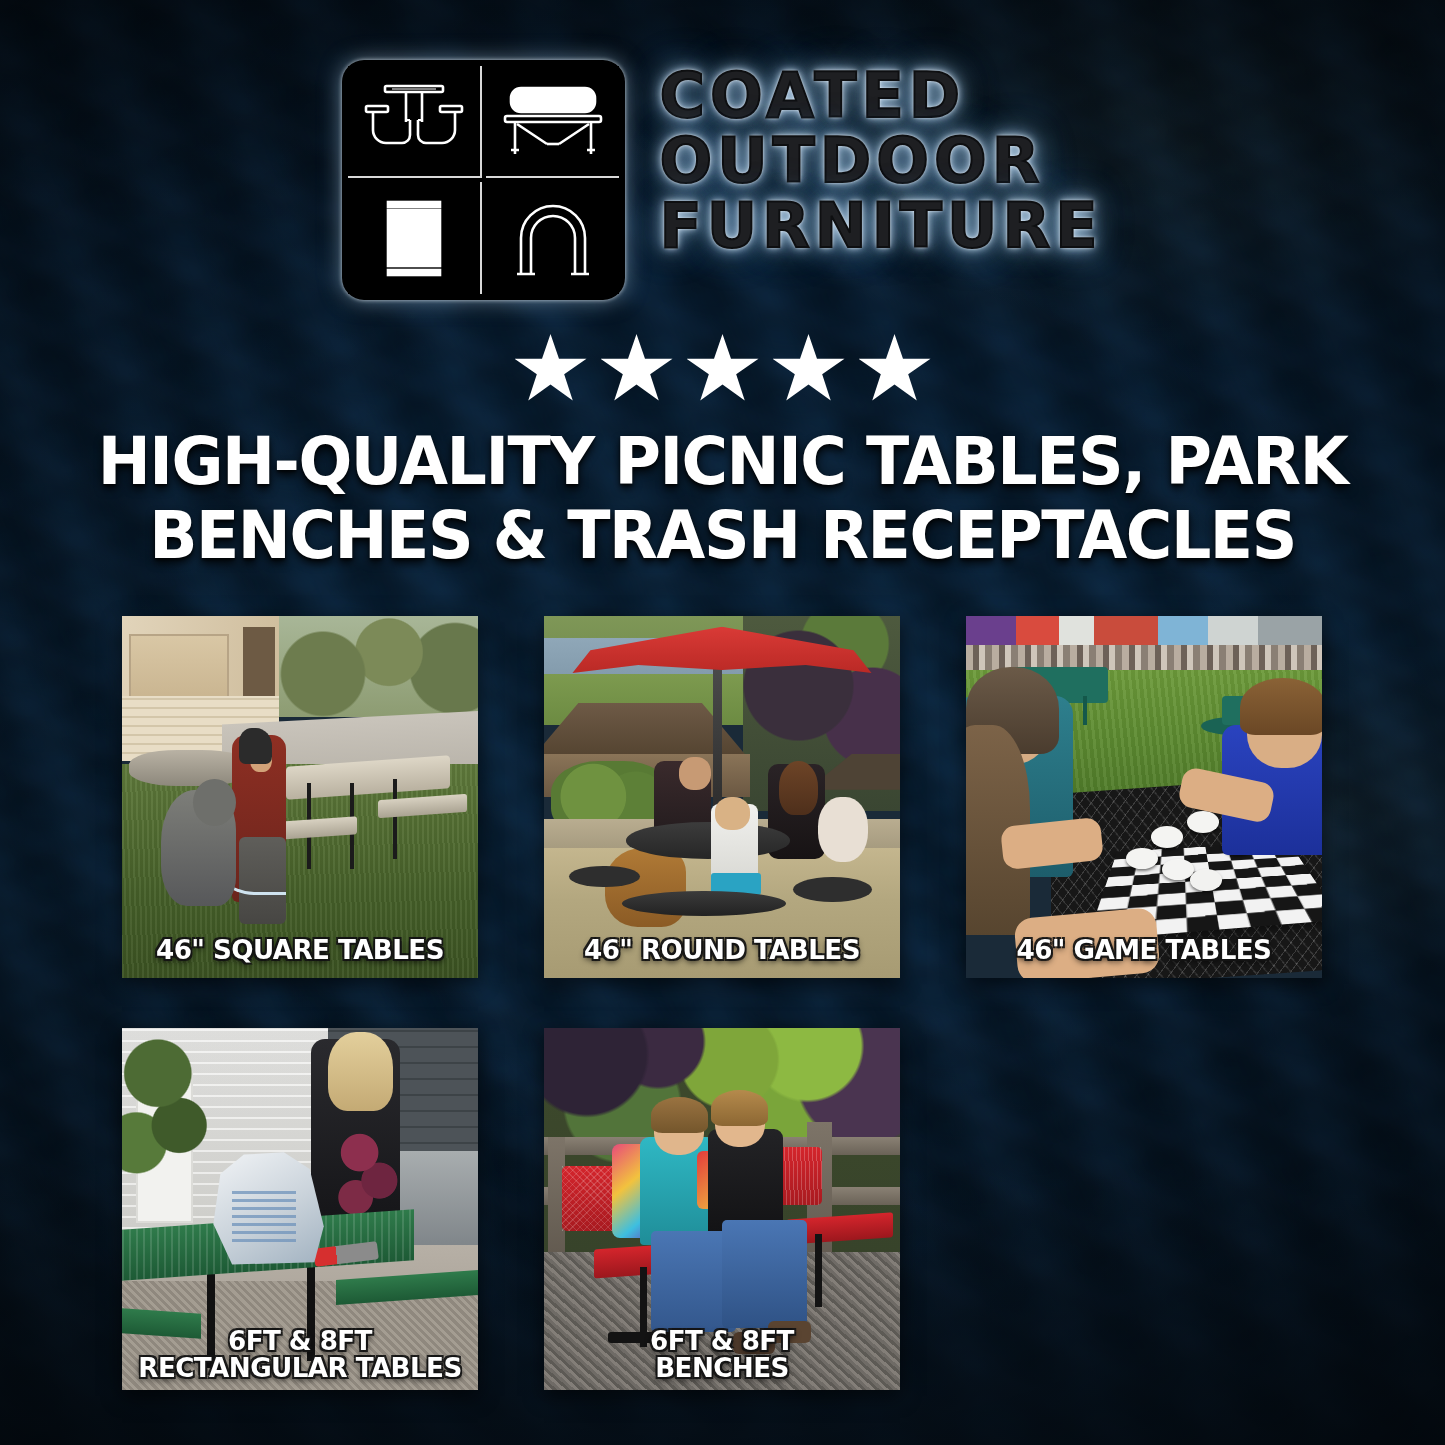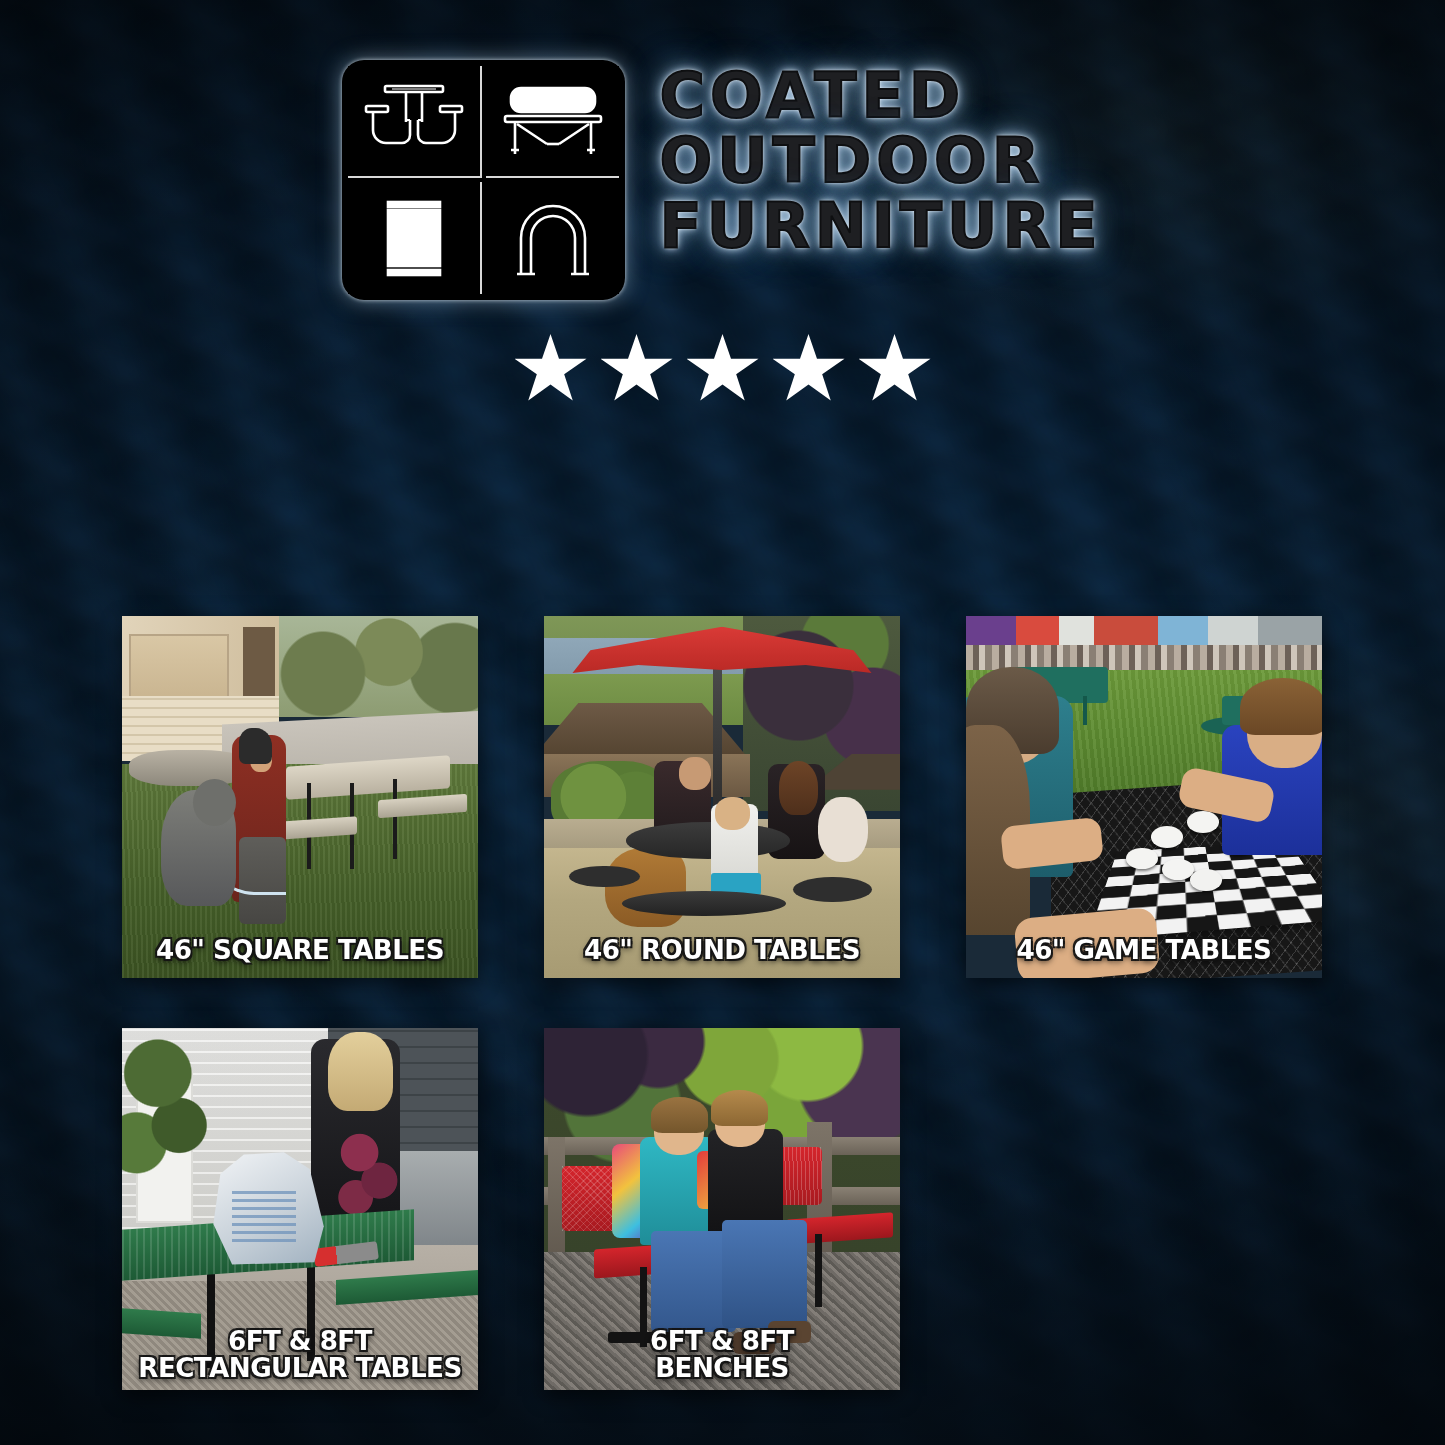--- a/index.html
+++ b/index.html
@@ -457,20 +457,24 @@
     </div>
 
     <div class="stars">
       <div class="star"></div>
       <div class="star"></div>
       <div class="star"></div>
       <div class="star"></div>
       <div class="star"></div>
     </div>
 
+    <div class="headline">
+      <div class="headline-line">HIGH-QUALITY PICNIC TABLES, PARK</div>
+      <div class="headline-line">BENCHES &amp; TRASH RECEPTACLES</div>
+    </div>
 
     <div class="grid">
 
       <div class="tile">
         <div class="scene">
           <div class="sky t1-sky"></div>
           <div class="obj t1-trees"></div>
           <div class="obj t1-house"></div>
           <div class="obj t1-garage"></div>
           <div class="obj t1-door"></div>

